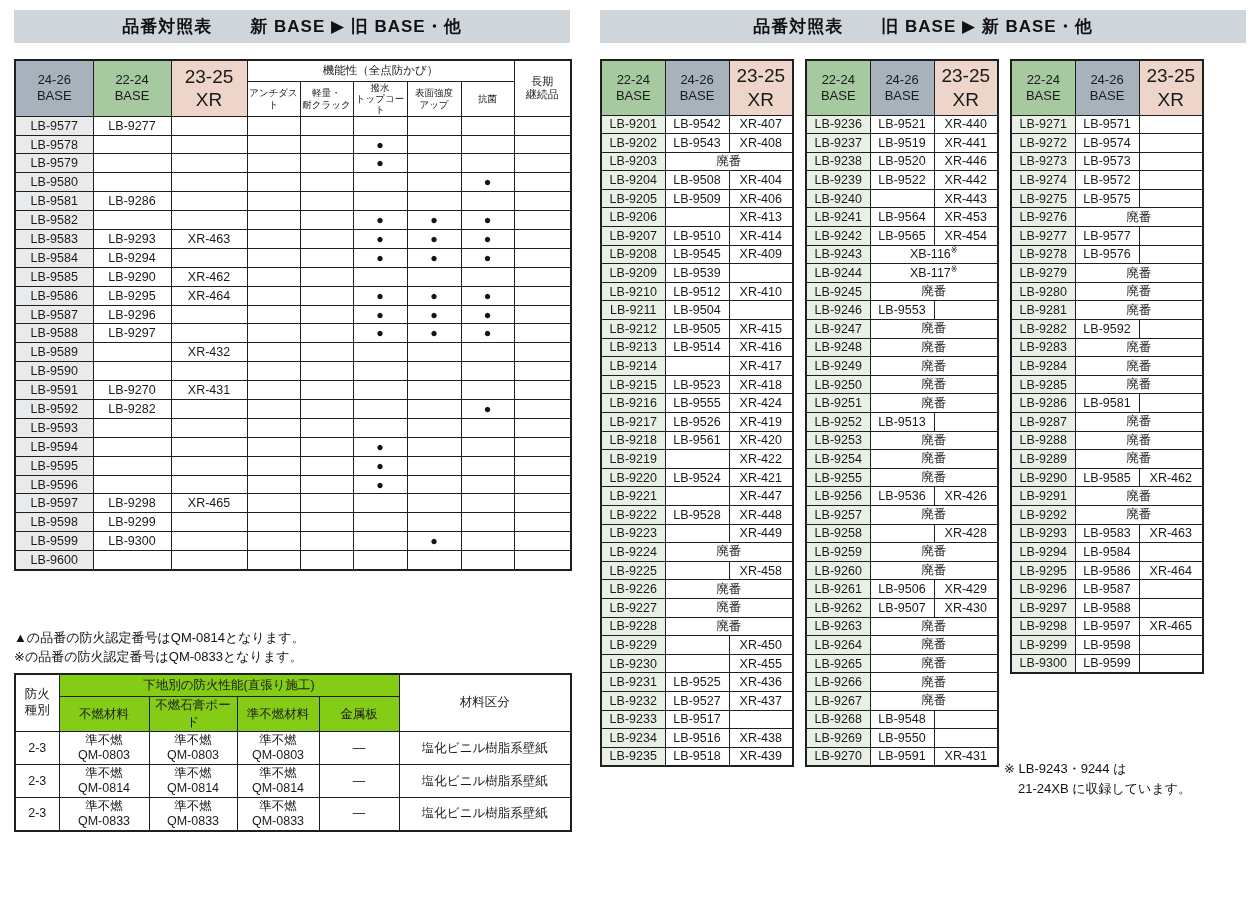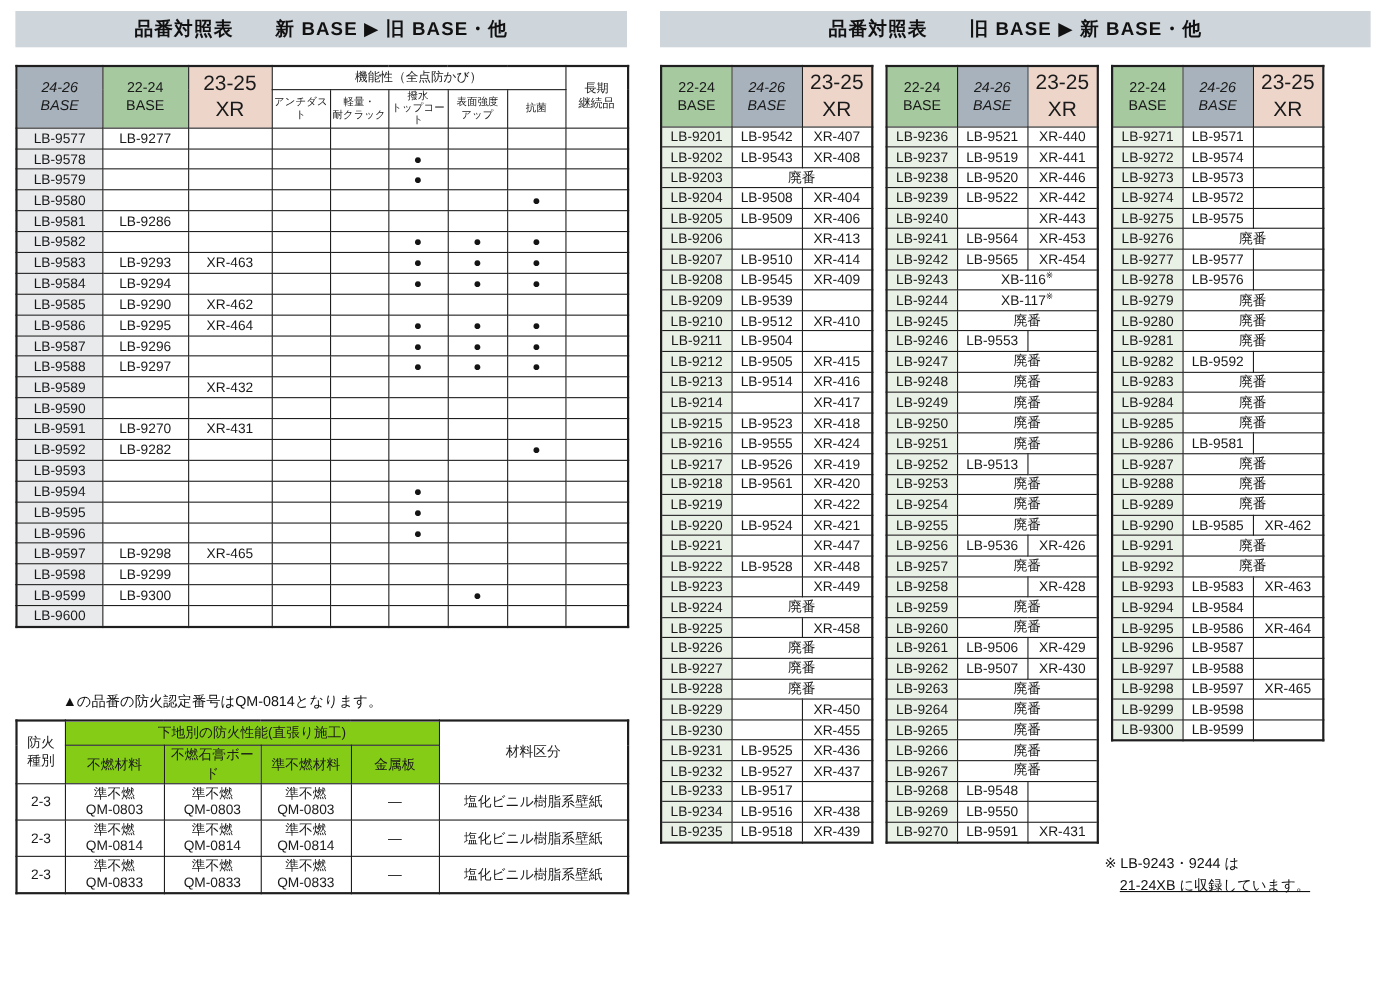--- a/index.html
+++ b/index.html
@@ -12,52 +12,52 @@
   
   table { border-collapse:collapse; table-layout:fixed; }
   th, td { border:1px solid #1f1f1f; text-align:center; vertical-align:middle; overflow:hidden; }
   .main-table { border:2px solid #1f1f1f; }
   .pre { white-space:pre-line; }
 
   
   .left-panel { position:absolute; left:14px; top:10px; width:556px; }
   .left-table { margin-top:16px; width:556px; }
   .left-table th { font-weight:normal; }
-  .hdr-gray  { background:#a8b2bc; font-size:13px; line-height:1.25;font-style:italic; }
+  .hdr-gray  { background:#a8b2bc; font-size:13px; line-height:1.25; }
   .hdr-green { background:#a6c9a0; font-size:13px; line-height:1.25; }
   .hdr-pink  { background:#edd5ca; font-size:19px; line-height:1.25; }
   .func-group { height:21px; font-size:11.5px; font-weight:bold; background:#fff; }
   .func-col { font-size:9.5px; line-height:1.2; background:#fff; height:34px; }
   .longterm-col { font-size:11px; line-height:1.25; background:#fff; }
   .left-table td { height:18.9px; font-size:12.5px; }
   .tint-gray { background:#e8eaec; }
   .dot-cell { font-size:12px; color:#141414; }
 
   
   .fire-section { position:absolute; left:14px; top:622px; width:556px; }
-  .fire-notes { margin-top:7px; font-size:13px; line-height:1.45; color:#111;margin-left:43px; }
+  .fire-notes { margin-top:7px; font-size:13px; line-height:1.45; color:#111; }
   .fire-table { margin-top:6px; width:556px; border:2px solid #1f1f1f; }
   .fire-table th { font-weight:normal; font-size:12.5px; }
   .fhdr-gray { background:#84cc16; }
   .fhdr-white { background:#fff; font-size:13px; line-height:1.25; }
   .fire-table .group-hdr { height:23px; }
   .fire-table .sub-hdr { height:25px; }
   .fire-table td { height:33px; font-size:12.5px; line-height:1.2; }
   .category-cell { font-size:13px; }
 
   
   .right-panel { position:absolute; left:600px; top:10px; width:646px; height:880px; }
   .right-tables { display:flex; gap:11px; margin-top:16px; align-items:flex-start; }
   .right-table { width:192px; }
   .right-table th { height:55px; font-weight:normal; }
   .right-table td { height:18.6px; font-size:12.5px; }
   .tint-green { background:#e9f0e5; }
   sup { font-size:8px; vertical-align:super; line-height:0; }
-  .footnote { position:absolute; left:404px; top:749px; font-size:13px; line-height:1.5; color:#111;margin-top:16px; }
-  .footnote .indent { padding-left:14px; display:block;text-decoration:underline; }
+  .footnote { position:absolute; left:404px; top:749px; font-size:13px; line-height:1.5; color:#111; }
+  .footnote .indent { padding-left:14px; display:block; }
 </style>
 </head>
 <body>
 
 <div class="page">
 
   <div class="left-panel">
     <div class="title-bar">
       <span>品番対照表</span>
       <span>新 BASE ▶ 旧 BASE・他</span>
@@ -364,20 +364,21 @@
             <td class="dot-cell"></td>
           </tr>
         </tbody>
     </table>
 
   </div>
 
   <div class="fire-section">
     <div class="fire-notes">
       <div>▲の品番の防火認定番号はQM-0814となります。</div>
+      <div>※の品番の防火認定番号はQM-0833となります。</div>
     </div>
     <table class="fire-table">
       <colgroup>
         <col style="width:44px">
           <col style="width:90px">
           <col style="width:88px">
           <col style="width:82px">
           <col style="width:80px">
           <col style="width:172px">
       </colgroup>

